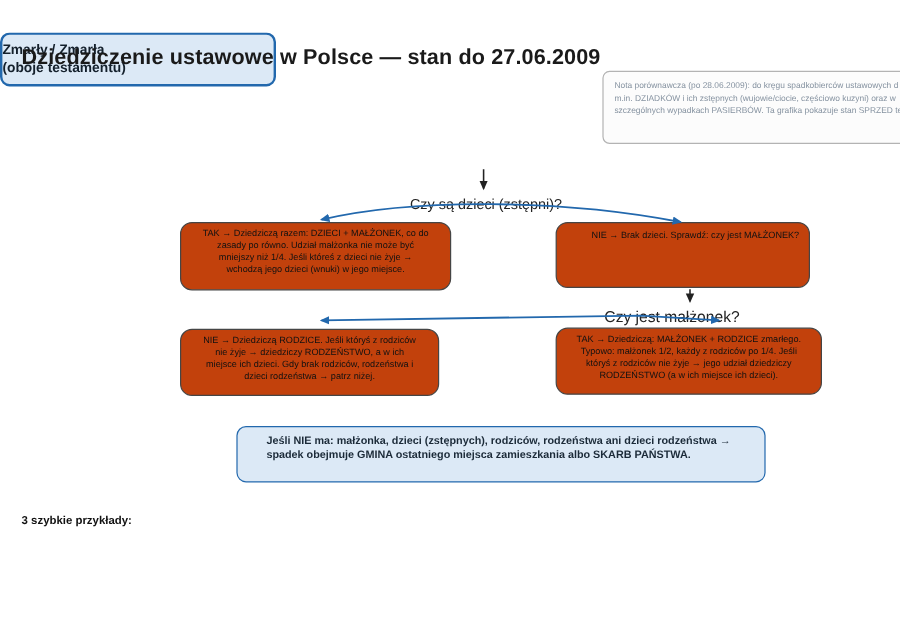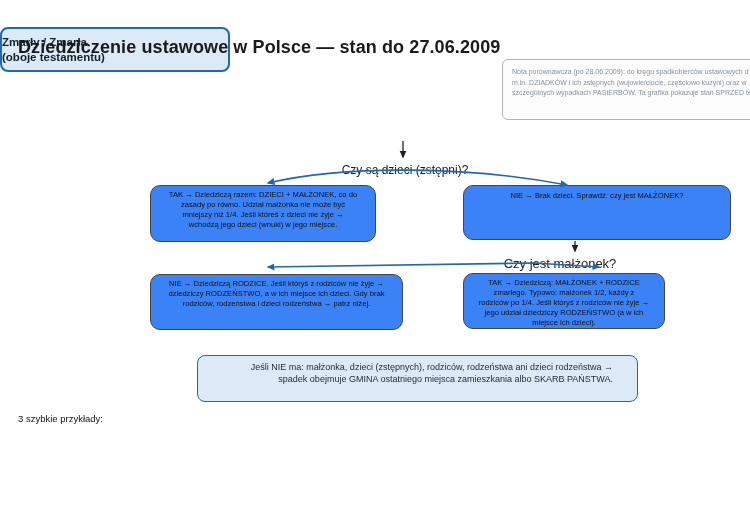--- a/index.html
+++ b/index.html
@@ -7,42 +7,42 @@
   body { font-family:"Liberation Sans", sans-serif; color:#1a1a1a; }
   .stage { position:relative; width:750px; height:530px; background:#fff; overflow:hidden;margin-top:27px; }
 
   .title { position:absolute; left:18px; top:10px; font-size:18px; font-weight:600; letter-spacing:.1px; color:#1a1a1a; white-space:nowrap; }
   .subtitle { position:absolute; left:18px; top:36px; font-size:9px; color:#979797; white-space:nowrap; }
 
   .note { position:absolute; left:502px; top:32px; width:300px; height:61px; background:#fcfcfc;
           border:1px solid #b3b3b3; border-radius:6px; padding:7px 9px; z-index:10; overflow:hidden; }
   .note-line { font-size:7px; line-height:1.5; color:#8592a0; white-space:nowrap; }
 
-  .node { position:absolute; background:#3b82f6; border:1.3px solid #454545; border-radius:10px;
+  .node { position:absolute; background:#c2410c; border:1.3px solid #454545; border-radius:10px;
           font-size:7.6px; line-height:1.32; color:#111; z-index:2; }
   .node.centered { text-align:center; }
 
   .root { left:306px; top:68px; width:230px; height:45px; background:#dce9f6; border:2px solid #2268ad;
           border-radius:8px; display:flex; flex-direction:column; align-items:flex-start; justify-content:center;
           font-size:11.5px; line-height:1.3; font-weight:700; color:#14202c; z-index:2; }
 
   .question { position:absolute; font-size:11.5px; color:#222; text-align:center; z-index:3; }
   .q1 { left:300px; top:136px; width:210px; font-size:12px; }
   .q2 { left:484px; top:229px; width:152px; font-size:13px; }
 
   .box-tak-children { left:150px; top:158px; width:226px; height:57px; padding:4px 16px; }
-  .box-nie-children { left:463px; top:158px; width:268px; height:55px; padding:5px 8px; text-align:center; }
-  .box-nie-spouse   { left:150px; top:247px; width:253px; height:56px; padding:4px 15px; }
-  .box-tak-spouse   { left:463px; top:246px; width:202px; height:56px; padding:4px 14px; }
+  .box-nie-children { left:463px; top:158px; width:212px; height:55px; padding:5px 8px; text-align:right; }
+  .box-nie-spouse   { left:150px; top:247px; width:216px; height:56px; padding:4px 15px; }
+  .box-tak-spouse   { left:463px; top:246px; width:222px; height:56px; padding:4px 14px; }
 
   .escheat { position:absolute; left:197px; top:328px; width:441px; height:47px; background:#dce9f6;
-             border:1.5px solid #2268ad; border-radius:8px; padding:5px 24px; text-align:right;
-             font-size:9px; line-height:1.35; color:#1b2a38; z-index:2; }
+             border:1.5px solid #2268ad; border-radius:8px; padding:5px 24px; text-align:left;
+             font-size:9px; line-height:1.35; color:#1b2a38; z-index:2;font-weight:bold; }
 
-  .examples-heading { position:absolute; left:18px; top:386px; font-size:9.5px; font-weight:400; color:#111; }
+  .examples-heading { position:absolute; left:18px; top:402px; font-size:9.5px; font-weight:700; color:#111; }
   .example { position:absolute; left:22px; font-size:8px; color:#222; white-space:nowrap; }
   .example .marker { margin-right:4px; }
   .ex-0 { top:403px; } .ex-1 { top:416px; } .ex-2 { top:429px; }
 
   svg.connectors { position:absolute; left:0; top:0; width:750px; height:530px; z-index:5; pointer-events:none; }
 </style>
 </head>
 <body>
 
 <div class="stage">

